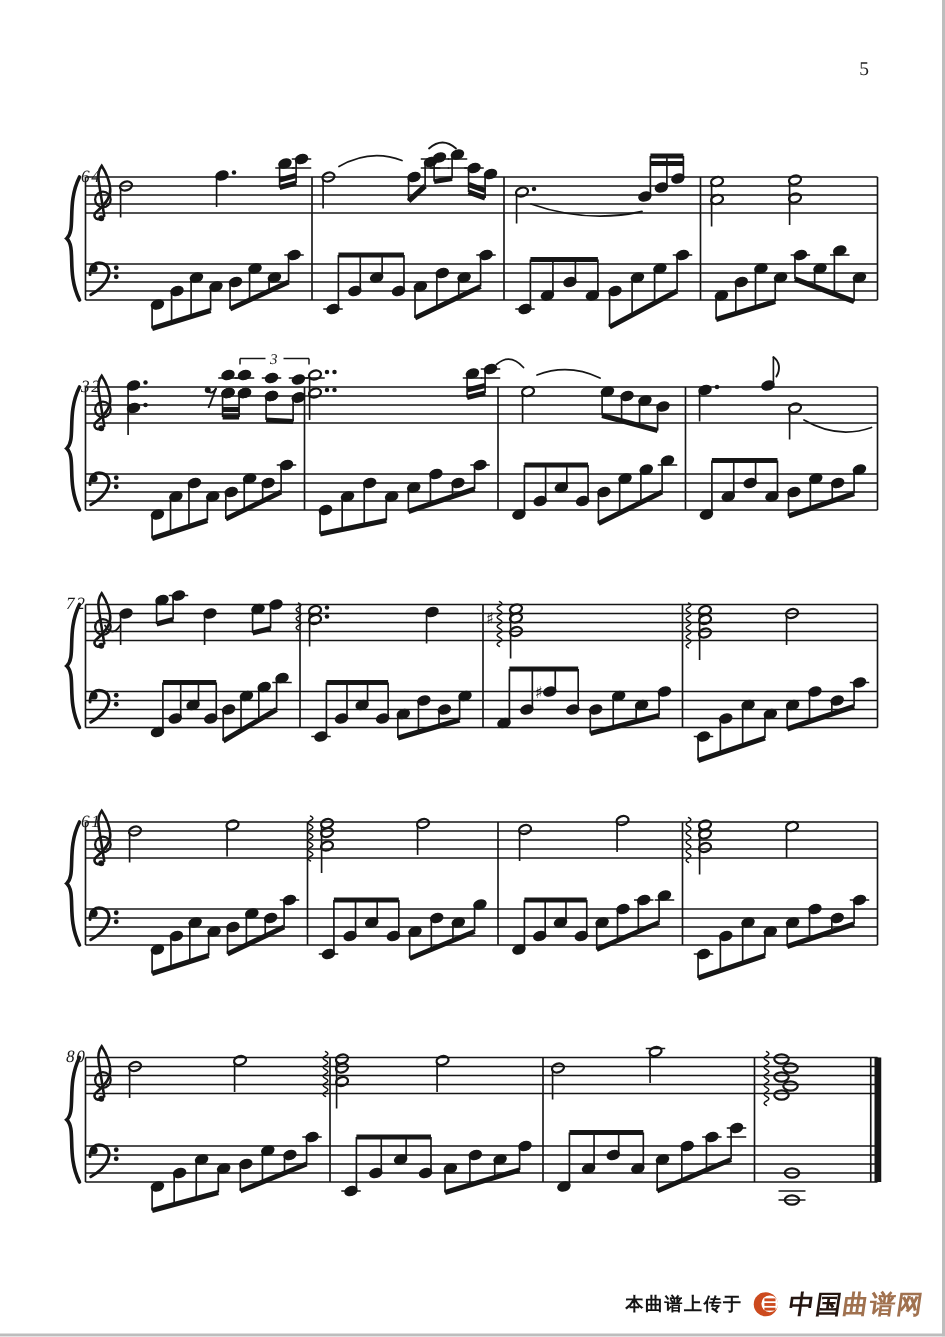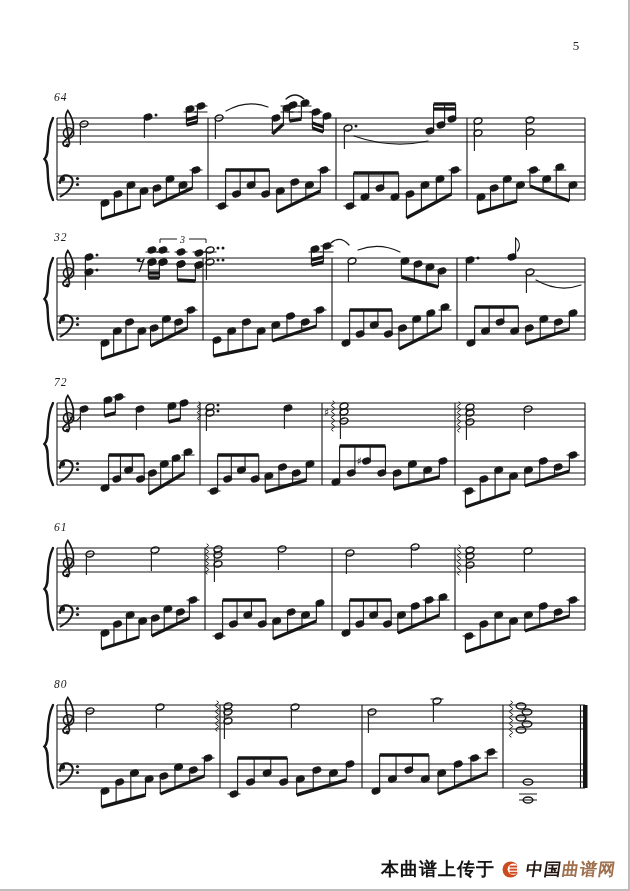--- a/index.html
+++ b/index.html
@@ -9,28 +9,28 @@
     box-sizing:border-box;overflow:hidden;
     font-family:"Liberation Serif", serif;
   }
   #score-svg{position:absolute;left:0;top:0;}
   .page-number{
     position:absolute;left:566px;top:38px;width:20px;text-align:center;
     font-size:13px;color:#222;font-family:"Liberation Serif",serif;
   }
   .measure-number{
     position:absolute;font-style:italic;font-size:11.5px;color:#1a1a1a;
-    font-family:"Liberation Serif",serif;letter-spacing:1px;
+    font-family:"Liberation Serif",serif;letter-spacing:1px;margin-top:21px;
   }
   .footer{
     position:absolute;right:12px;top:856px;height:26px;
     display:flex;align-items:center;gap:7px;
   }
   .footer-prefix{
-    font-size:18px;color:#141414;font-weight:600;
+    font-size:12px;color:#141414;font-weight:600;
     font-family:Liberation Sans, sans-serif;letter-spacing:1px;
   }
   .site-name{display:flex;align-items:center;transform:skewX(-8deg);
     font-family:"Liberation Sans",sans-serif;font-weight:800;font-size:17px;letter-spacing:1px;}
   .site-dark{color:#241510;}
   .site-light{color:#a0714f;}
   .logo-icon{display:block;}
 </style>
 </head>
 <body>
@@ -741,23 +741,23 @@
       <line x1="487.4" y1="753.5" x2="487.4" y2="773" stroke="#161616" stroke-width="1.1"></line>
       <line x1="438.1142857142857" y1="794" x2="487.4" y2="773" stroke="#161616" stroke-width="3.4"></line>
       <line x1="519" y1="794" x2="537" y2="794" stroke="#161616" stroke-width="1"></line>
       <line x1="519" y1="800" x2="537" y2="800" stroke="#161616" stroke-width="1"></line>
       <ellipse cx="528" cy="782" rx="4.8" ry="3.1" transform="" fill="none" stroke="#161616" stroke-width="1.5"></ellipse>
       <ellipse cx="528" cy="800" rx="4.8" ry="3.1" transform="" fill="none" stroke="#161616" stroke-width="1.5"></ellipse>
     </svg>
 
   <div class="measure-number" style="left:54px;top:91px">64</div>
   <div class="measure-number" style="left:54px;top:231px">32</div>
-  <div class="measure-number" style="left:54px;top:376px">72</div>
+  <div class="measure-number" style="left:44px;top:376px">72</div>
   <div class="measure-number" style="left:54px;top:521px">61</div>
-  <div class="measure-number" style="left:54px;top:678px">80</div>
+  <div class="measure-number" style="left:44px;top:678px">80</div>
 
   <div class="footer">
     <span class="footer-prefix">本曲谱上传于</span>
     <svg class="logo-icon" width="17" height="17" viewBox="0 0 17 17">
       <circle cx="8.5" cy="8.5" r="8" fill="#cc4a1e"></circle>
       <circle cx="11.2" cy="8.2" r="5.6" fill="#ffffff"></circle>
       <rect x="7.6" y="4.6" width="7.4" height="1.9" fill="#cc4a1e"></rect>
       <rect x="7.6" y="7.7" width="7.4" height="1.9" fill="#cc4a1e"></rect>
       <rect x="7.6" y="10.8" width="7.4" height="1.9" fill="#cc4a1e"></rect>
     </svg>

